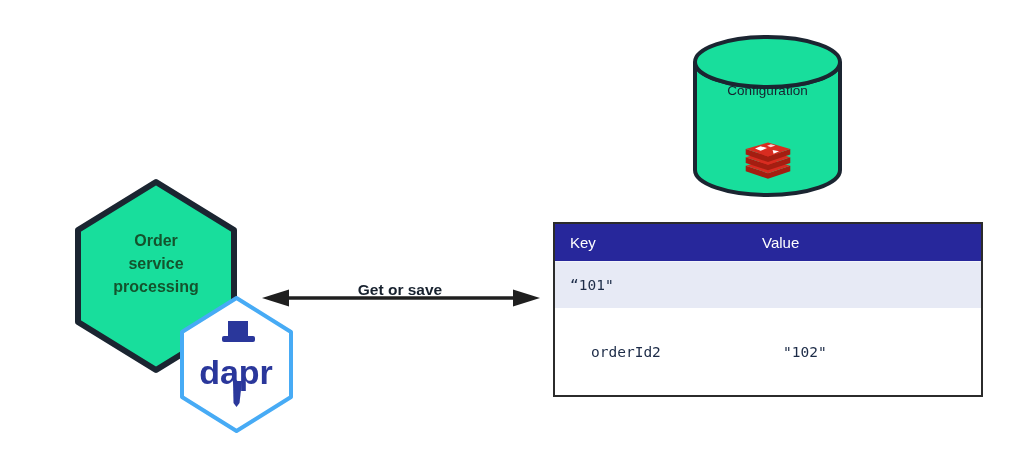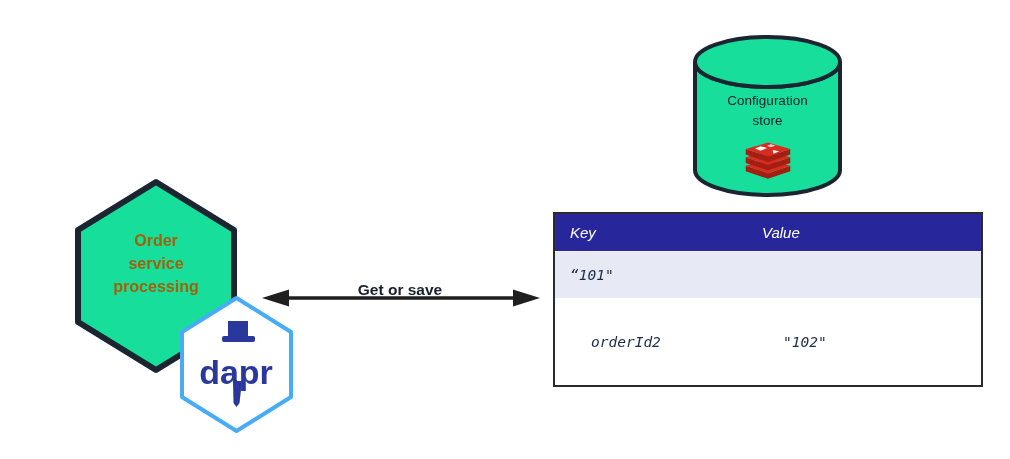--- a/index.html
+++ b/index.html
@@ -6,45 +6,45 @@
   .stage{
     position:relative;width:1010px;height:459px;background:#ffffff;overflow:hidden;
     font-family:"Liberation Sans",sans-serif;color:#17212E;
   }
   .abs{position:absolute;}
 
   
   .hex-green-svg{left:72px;top:178px;width:168px;height:196px;}
   .hex-green-label{
     left:72px;top:229px;width:168px;text-align:center;
-    font-size:16px;font-weight:bold;line-height:23px;color:#a16207;
+    font-size:16px;font-weight:bold;line-height:23px;color:#14532d;
   }
 
   
   .hex-dapr-svg{left:176px;top:295px;width:121px;height:139px;}
 
   
   .arrow-svg{left:260px;top:286px;width:282px;height:24px;}
   .arrow-label{
     left:295px;top:232px;width:210px;text-align:center;
     font-size:15.5px;font-weight:bold;line-height:22px;color:#17212E;margin-top:47px;
   }
 
   
   .cyl-svg{left:690px;top:32px;width:155px;height:168px;}
   .cyl-label{
-    left:690px;top:91px;width:155px;text-align:center;
+    left:690px;top:81px;width:155px;text-align:center;
     font-size:13.5px;line-height:20px;color:#17212E;
   }
   .redis-svg{left:742px;top:139px;width:52px;height:46px;}
 
   
   .kv-table{
-    left:553px;top:212px;width:426px;background:#ef4444;
-    border:2px solid #2B2B2B;box-sizing:content-box;font-style:italic;
+    left:553px;top:222px;width:426px;background:#ef4444;
+    border:2px solid #2B2B2B;box-sizing:content-box;
   }
   .kv-row{display:grid;grid-template-columns:192px 1fr;align-items:center;padding-left:15px;}
   .kv-header{
     height:37px;background:#27279B;color:#ffffff;font-size:15px;font-weight:500;
     border-bottom:1px solid #F2F4FA;
   }
   .kv-r1{height:46px;background:#E7EAF5;}
   .kv-r2{height:87px;background:#ffffff;padding-left:36px;}
   .kv-cell{
     font-family:"DejaVu Sans Mono","Liberation Mono",monospace;
@@ -87,21 +87,20 @@
   <div class="abs arrow-label">
     <div>Get or save</div>
   </div>
 
   <svg class="abs cyl-svg" viewBox="0 0 155 168">
     <path d="M5,30 A72.5,25 0 0 0 150,30 L150,138 A72.5,25 0 0 1 5,138 Z" fill="#18DE9C" stroke="#1B2531" stroke-width="4"></path>
     <ellipse cx="77.5" cy="30" rx="72.5" ry="25" fill="#18DE9C" stroke="#1B2531" stroke-width="4"></ellipse>
   </svg>
   <div class="abs cyl-label">
     <div>Configuration</div>
-    <div>store</div>
   </div>
   <svg class="abs redis-svg" viewBox="0 0 56 42">
 
     <polygon points="4,25 4,31 28,39 52,31 52,25 28,33" fill="#A41E11"></polygon>
     <polygon points="28,18 52,25 28,33 4,25" fill="#D82C20"></polygon>
 
     <polygon points="4,16 4,22 28,30 52,22 52,16 28,24" fill="#A41E11"></polygon>
     <polygon points="28,9 52,16 28,24 4,16" fill="#D82C20"></polygon>
 
     <polygon points="4,7 4,13 28,21 52,13 52,7 28,15" fill="#A41E11"></polygon>

